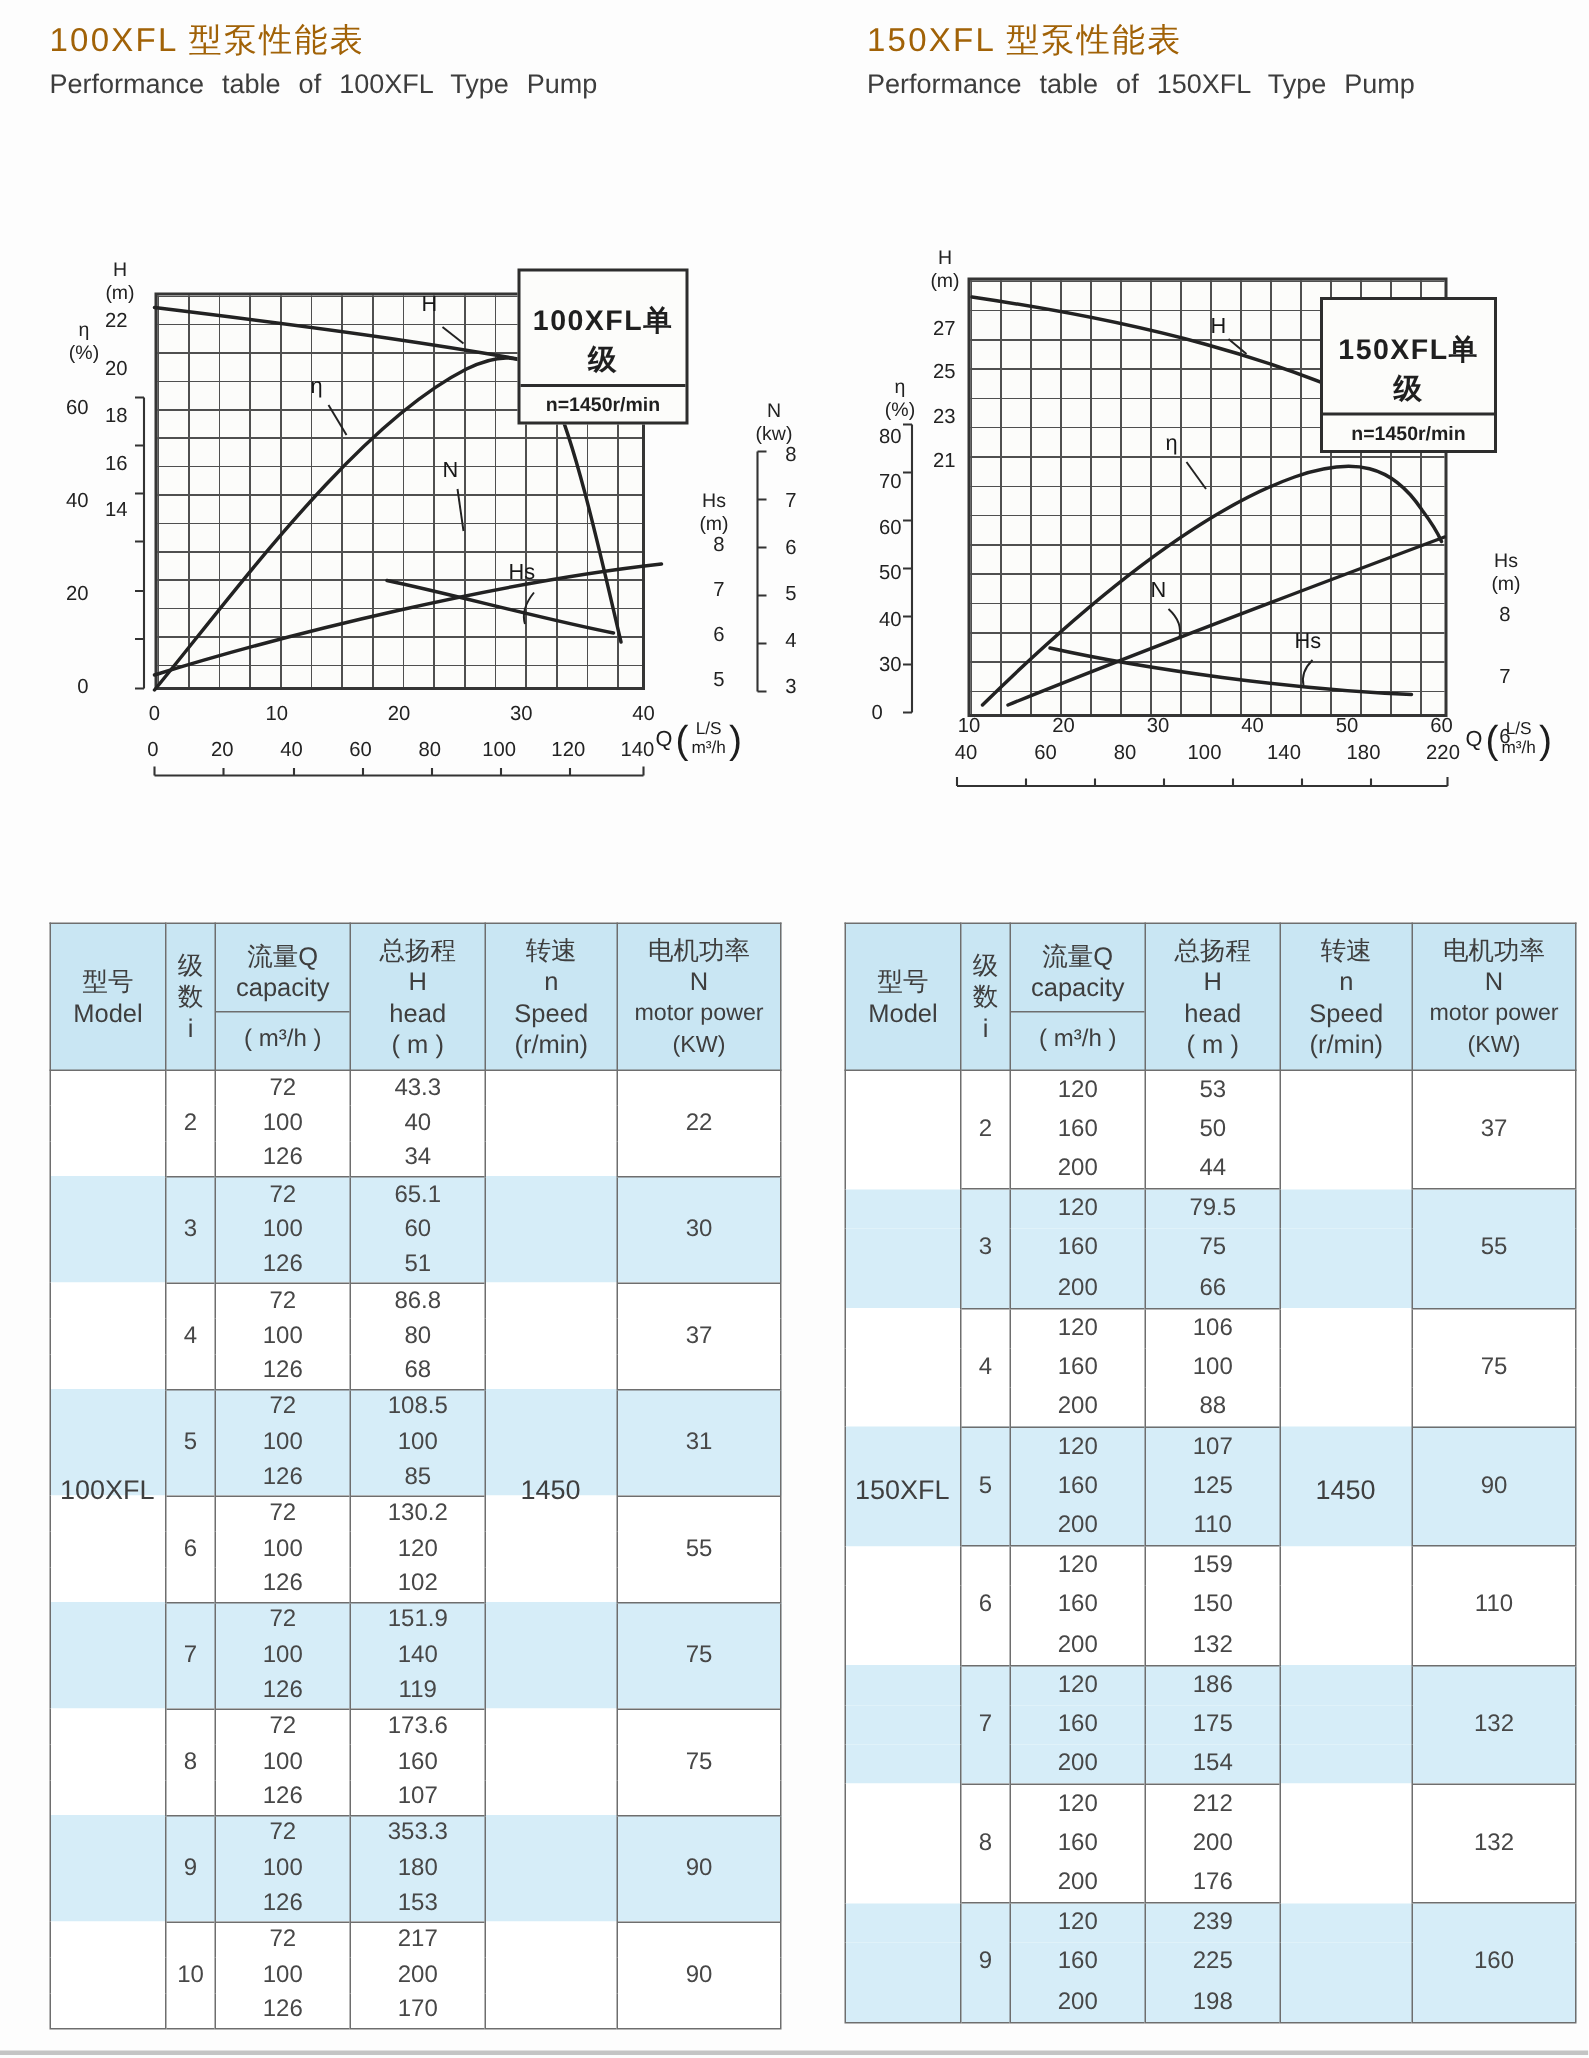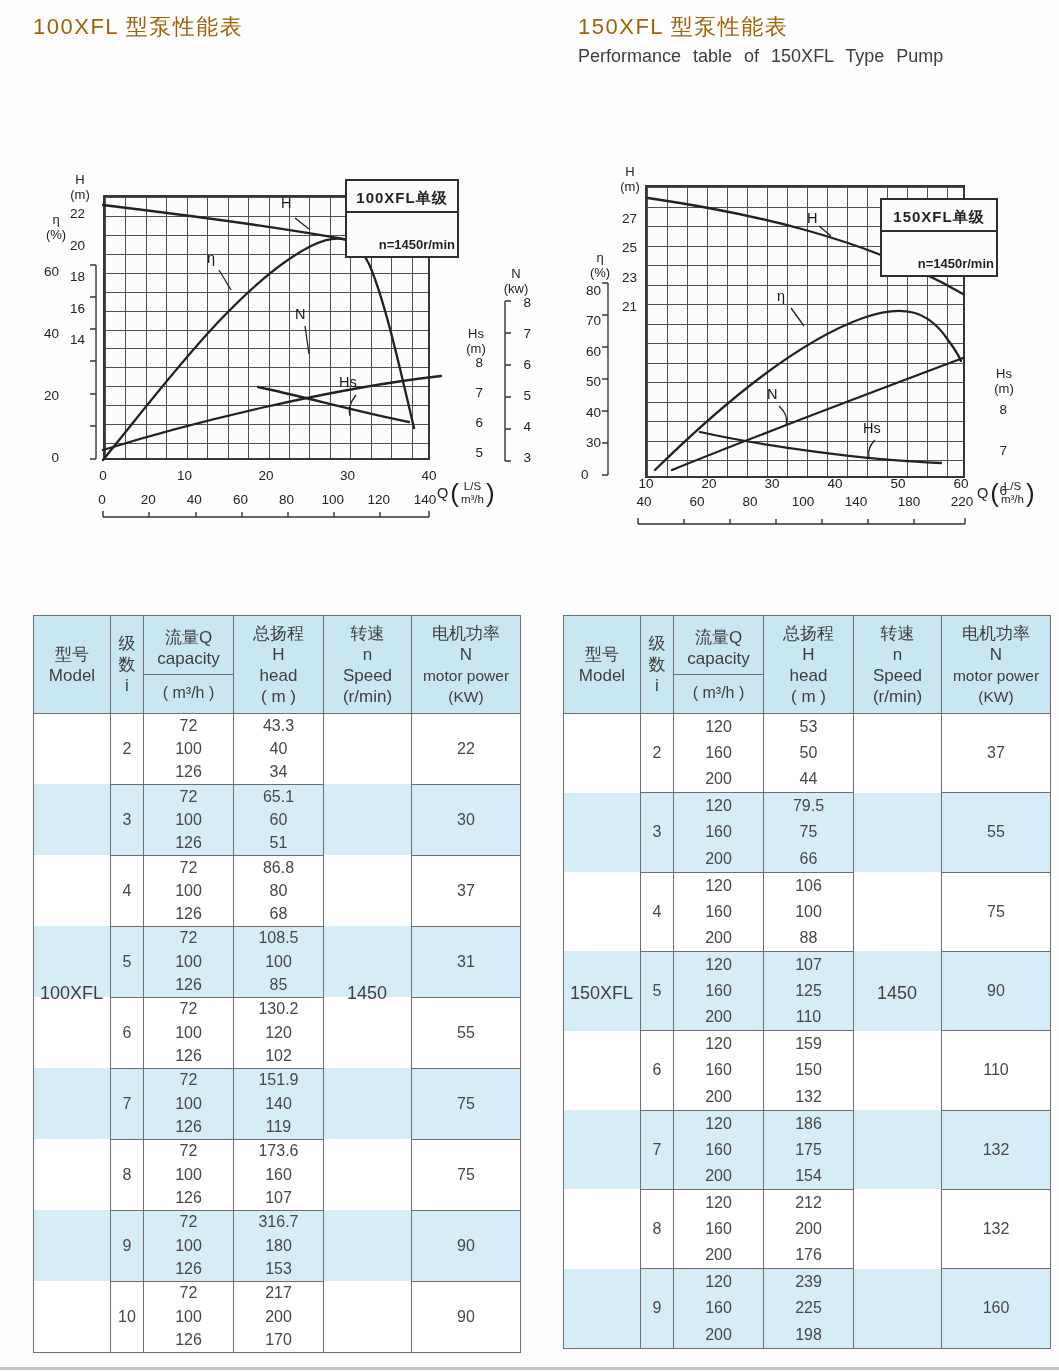--- a/index.html
+++ b/index.html
@@ -24,23 +24,23 @@
            align-items:flex-end;font-size:13.5px;color:#222;}
   .tickcol span{height:18px;line-height:18px;}
   .tickrow{position:absolute;display:flex;justify-content:space-between;font-size:13.5px;color:#222;}
   .tickrow span{text-align:center;}
   .tr-ls span{min-width:28px;}
   .tr-m3 span{min-width:30px;}
   .axlabel{position:absolute;display:flex;flex-direction:column;align-items:center;
            font-size:13px;line-height:15px;color:#222;}
   .cl{position:absolute;font-size:14.5px;color:#181818;}
   .legend{position:absolute;border:2px solid #2d2d2d;background:#fcfcfa;box-sizing:border-box;}
-  .legend .l1{font-weight:700;font-size:15px;text-align:center;padding:8px 2px 3px;
+  .legend .l1{font-weight:700;font-size:19px;text-align:center;padding:20px 2px 3px;
               border-bottom:2px solid #2d2d2d;letter-spacing:1px;}
-  .legend .l2{font-size:13px;font-weight:600;text-align:right;padding:4px 2px;margin-top:20px;}
+  .legend .l2{font-size:13px;font-weight:600;text-align:center;padding:4px 2px;}
   .qunit{position:absolute;display:flex;align-items:center;gap:2px;font-size:14.5px;color:#1d1d1d;}
   .qunit .paren{font-size:26px;font-weight:400;line-height:26px;}
   .qunit .stack{display:flex;flex-direction:column;font-size:11.5px;line-height:13px;text-align:center;}
   .tick0{position:absolute;font-size:13.5px;color:#222;}
 
   
   .tblwrap{position:absolute;width:487px;}
   table.perf{border-collapse:collapse;width:487px;table-layout:fixed;
              border:1.5px solid #6e6e6e;background:#fff;}
   table.perf th,table.perf td{padding:0;text-align:center;vertical-align:middle;
@@ -60,20 +60,21 @@
   .ovl{position:absolute;font-size:18px;color:#3f3f3f;text-align:center;pointer-events:none;}
 
   .bottom-rule{position:absolute;left:0;top:1367px;width:1059px;height:3px;background:#c4c4c4;}
 </style>
 </head>
 <body>
 
 <div class="page">
 
   <div class="title-zh" style="left:33px;top:12px">100XFL 型泵性能表</div>
+  <div class="title-en" style="left:33px;top:46px">Performance table of 100XFL Type Pump</div>
   <div class="title-zh" style="left:578px;top:12px">150XFL 型泵性能表</div>
   <div class="title-en" style="left:578px;top:46px">Performance table of 150XFL Type Pump</div>
 
   <div class="chart" style="left:33px;top:168px;width:500px;height:370px">
     <div class="grid grid-a" style="left:70px;top:27px;width:327px;height:265px"></div>
 
     <svg class="curves" width="500" height="370" viewBox="0 0 500 370">
       <g fill="none" stroke="#222" stroke-width="2.3" stroke-linecap="round">
         <path d="M70,37 C160,48 290,64 397,88"></path>
         <path d="M70,292 C125,225 205,115 278,78 C305,65 322,68 336,96 C352,132 368,205 381,260"></path>
@@ -468,21 +469,21 @@
           <tr>
             <td class="c-model"></td>
             <td class="c-num">126</td>
             <td class="c-num">107</td>
             <td class="c-speed"></td>
           </tr>
           <tr class="band">
             <td class="c-model"></td>
             <td class="c-stage gt" rowspan="3">9</td>
             <td class="c-num gt">72</td>
-            <td class="c-num gt">316.7</td>
+            <td class="c-num gt">353.3</td>
             <td class="c-speed"></td>
             <td class="c-num gt" rowspan="3">90</td>
           </tr>
           <tr class="band">
             <td class="c-model"></td>
             <td class="c-num">100</td>
             <td class="c-num">180</td>
             <td class="c-speed"></td>
           </tr>
           <tr class="band">

